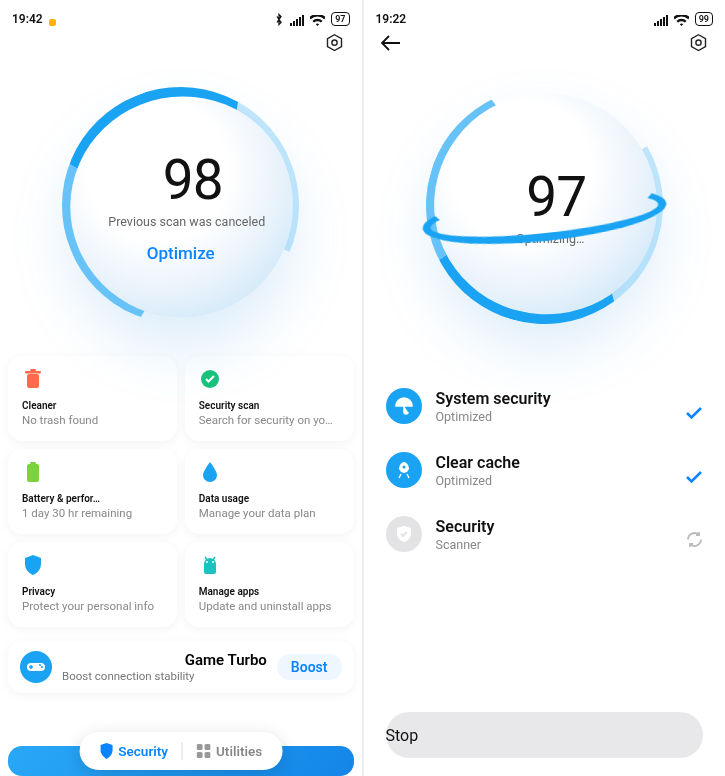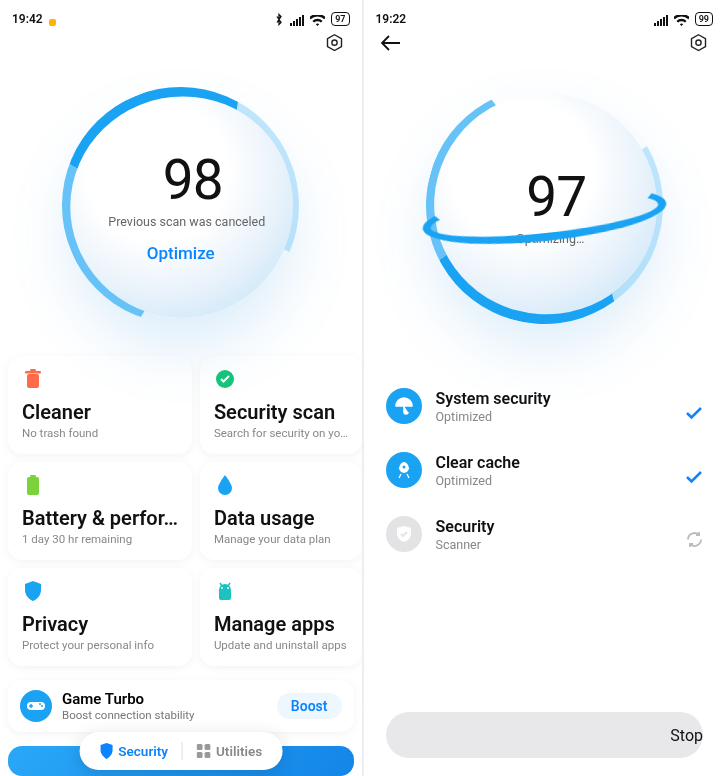--- a/index.html
+++ b/index.html
@@ -57,31 +57,31 @@
   .score { font-size: 55px; font-weight: 400; color: #111; letter-spacing: -1px; margin-left: 24px; }
   .score-sub { font-size: 12.5px; color: #666; margin-top: 2px; margin-left: 12px; }
   .score-action { font-size: 17px; color: #0a84ff; font-weight: 500; margin-top: 14px; }
   
   .tiles { padding: 6px 8px; display: grid; grid-template-columns: 1fr 1fr; gap: 8px; }
   .tile {
     background: #fff; border-radius: 14px; padding: 12px 14px 14px;
     box-shadow: 0 2px 10px rgba(0,0,0,.05);
   }
   .tile-ic { width: 22px; height: 22px; margin-bottom: 10px; display:flex; align-items:center; justify-content:center; }
-  .tile-title { font-size: 20px; font-weight: 600; color: #111; white-space: nowrap; overflow: hidden; text-overflow: ellipsis; }
+  .tile-title { font-size: 10px; font-weight: 600; color: #111; white-space: nowrap; overflow: hidden; text-overflow: ellipsis; }
   .tile-sub { font-size: 11.5px; color: #888; margin-top: 2px; white-space: nowrap; overflow: hidden; text-overflow: ellipsis; }
   
   .turbo {
     margin: 8px 8px 0; background: #fff; border-radius: 14px;
     box-shadow: 0 2px 10px rgba(0,0,0,.05);
     padding: 10px 12px; display: flex; align-items: center; gap: 10px;
   }
   .turbo-ic { width: 32px; height: 32px; border-radius: 50%; background:#1aa3f2; display:flex; align-items:center; justify-content:center; }
   .turbo-txt { flex:1; }
-  .turbo-title { font-size: 15px; font-weight: 600; }
+  .turbo-title { font-size: 15px; font-weight: 600; text-align: right; }
   .turbo-sub { font-size: 11.5px; color:#777; }
   .boost { color:#0a84ff; font-size:14px; font-weight:600; background:#eef6fe; border-radius:14px; padding:5px 14px; }
   
   .pill-nav {
     position: absolute; bottom: 6px; left: 50%; transform: translateX(-50%);
     background: #fff; border-radius: 22px; box-shadow: 0 4px 18px rgba(0,0,0,.14);
     display: flex; align-items: center; padding: 6px 8px;
   }
   .pill-item { display: flex; align-items: center; gap: 5px; padding: 5px 12px; font-size: 13.5px; font-weight: 600; }
   .pill-item.active { color:#0a84ff; }
@@ -96,21 +96,21 @@
   .opt-row { display:flex; align-items:flex-end; gap:14px; padding:14px 0; }
   .opt-ic { width:36px; height:36px; border-radius:50%; display:flex; align-items:center; justify-content:center; flex-shrink:0; }
   .opt-title { font-size:16px; font-weight:600; color:#111; }
   .opt-sub { font-size:12.5px; color:#888; margin-top:1px; }
   .opt-txt { flex:1; }
   .opt-check { color:#0a84ff; }
   
   .stop-btn {
     position:absolute; left:22px; right:22px; bottom:18px;
     height:46px; background:#e8e8ea; border-radius:25px;
-    display:flex; align-items:center; justify-content:flex-end;
+    display:flex; align-items:center; justify-content:flex-start;
     font-size:16px; color:#111;
   }
 </style>
 </head>
 <body>
 
 <div class="screen left">
   <div class="status-bar">
     <span>19:42</span>
     <span class="yellow-dot"></span>

